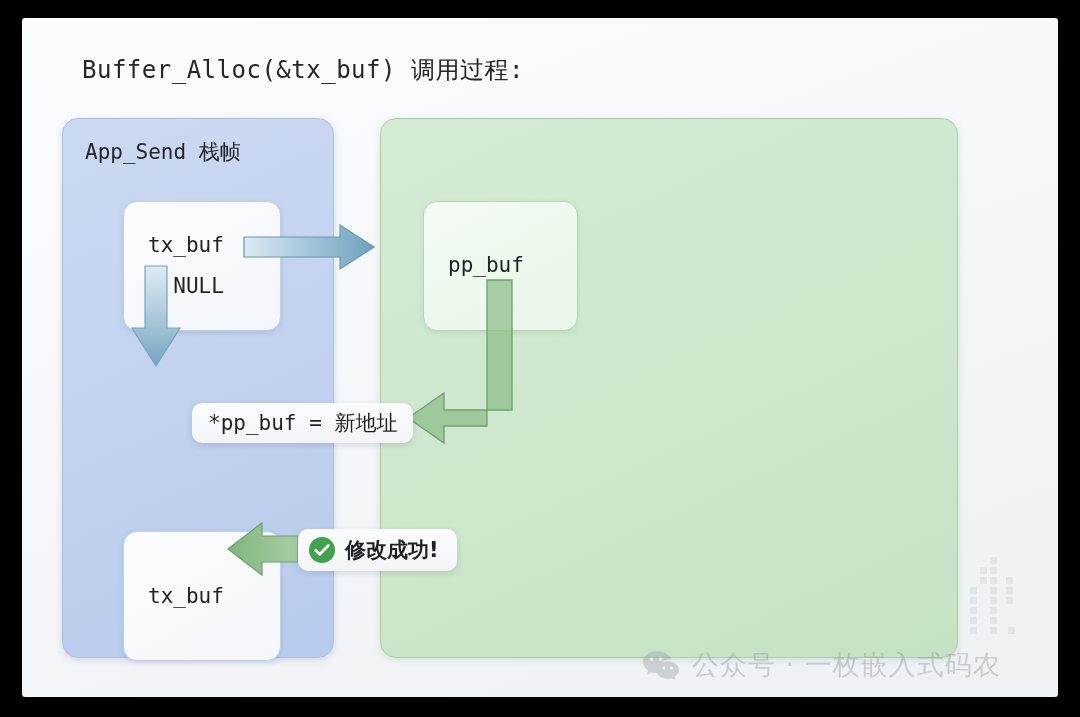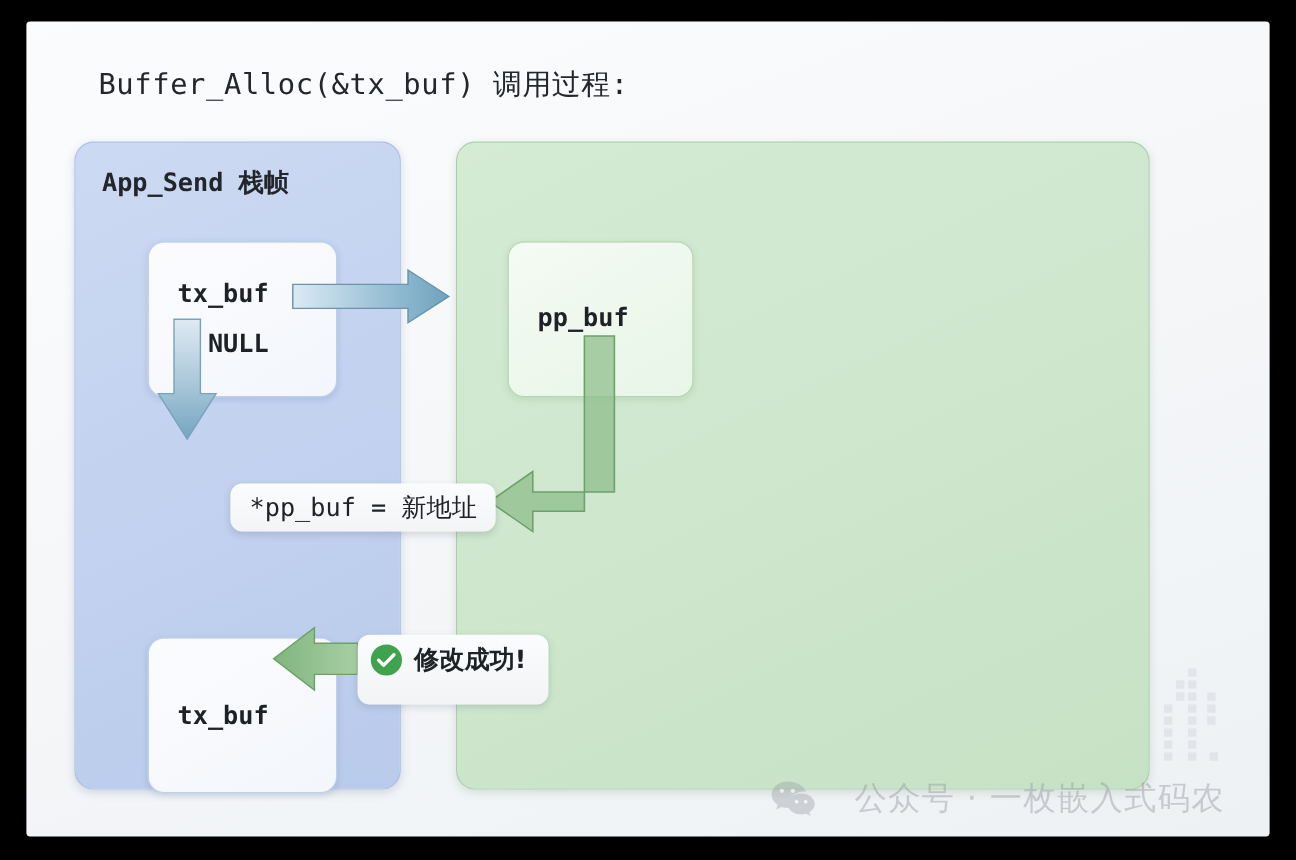--- a/index.html
+++ b/index.html
@@ -36,21 +36,20 @@
     letter-spacing: 0.5px;
     color: #23262b;
     white-space: nowrap;
   }
 
   
   .frame {
     position: absolute;
     border-radius: 16px;
     box-sizing: border-box;
-    font-weight: bold;
   }
   #frame-left {
     left: 40px;
     top: 100px;
     width: 272px;
     height: 540px;
     background: linear-gradient(155deg, #ccd9f2 0%, #c2d2ef 50%, #b9cbec 100%);
     border: 1px solid #a9bee4;
     box-shadow: 0 2px 7px rgba(90,110,150,0.22);
   }
@@ -139,21 +138,21 @@
     top: 385px;
     height: 40px;
     padding: 0 16px;
     font-size: 21px;
     color: #1e2126;
   }
   #badge-success {
     left: 276px;
     top: 511px;
     height: 42px;
-    padding: 0 18px 16px 11px;
+    padding: 0 18px 0 11px;
     gap: 10px;
   }
   #badge-success .badge-text {
     font-family: "DejaVu Sans", "Liberation Sans", sans-serif;
     font-size: 21px;
     font-weight: bold;
     color: #1e2126;
   }
   .check-circle {
     width: 26px; height: 26px;
@@ -175,21 +174,20 @@
     align-items: center;
     gap: 12px;
     opacity: 0.40;
   }
   #watermark .wm-text {
     font-family: "DejaVu Sans", "Liberation Sans", sans-serif;
     font-size: 27px;
     color: #8d9197;
     letter-spacing: 1px;
     white-space: nowrap;
-    margin-left: 20px;
   }
   #wechat-icon svg { display: block; }
 
   #qr-watermark {
     position: absolute;
     right: 26px;
     bottom: 62px;
     width: 70px;
     height: 80px;
     opacity: 0.55;

